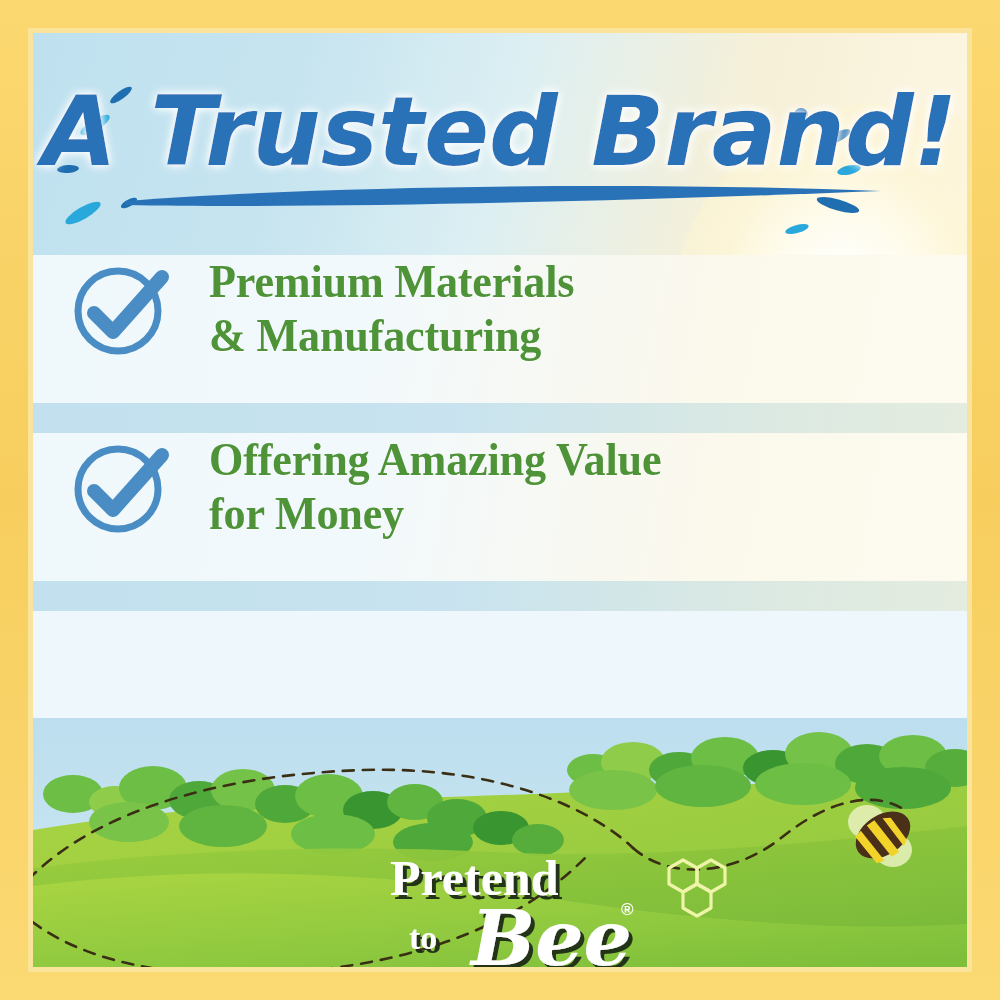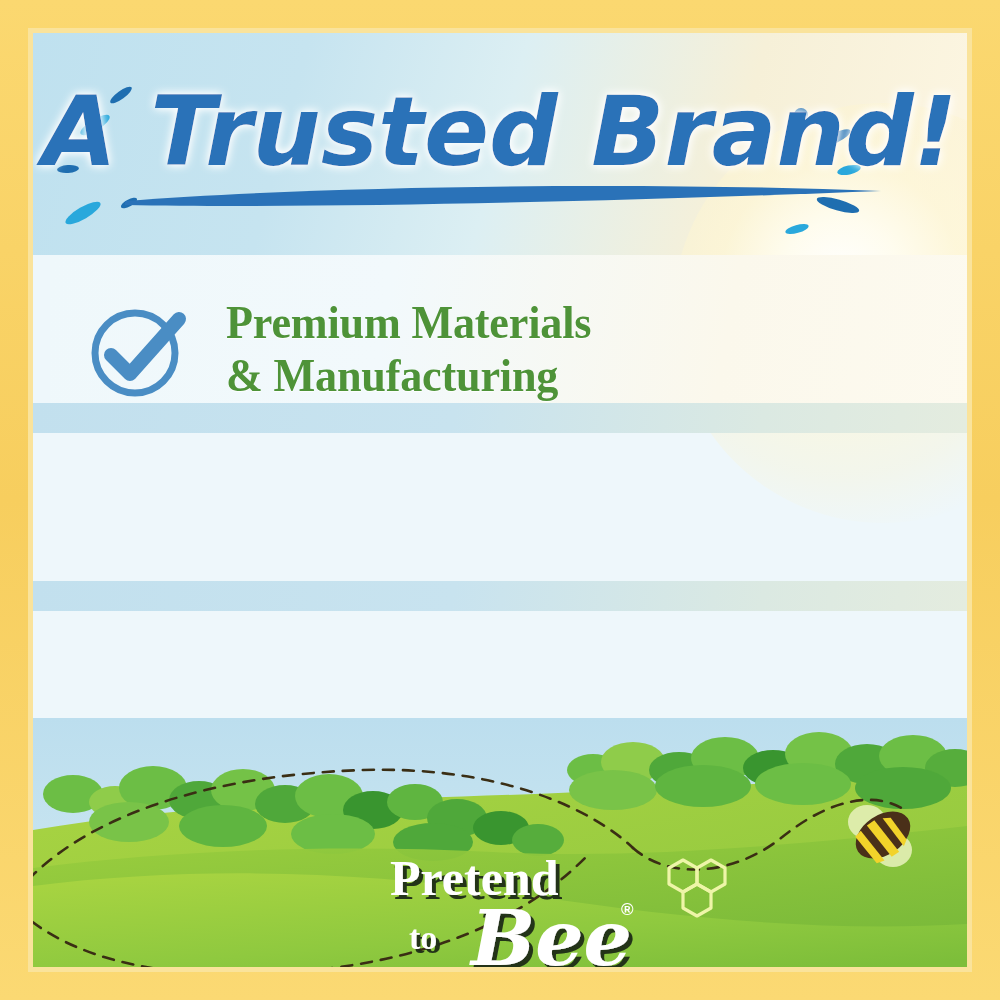--- a/index.html
+++ b/index.html
@@ -81,24 +81,24 @@
   
   .rows {
     position: absolute;
     left: 0;
     top: 222px;
     width: 100%;
     height: 463px;
   }
   .row {
     position: absolute;
-    left: 17px;
+    left: 0;
     width: 100%;
     display: flex;
-    align-items: flex-end;
+    align-items: flex-start;
     background:
       linear-gradient(100deg, #eff8fb 0%, #f2f9fc 36%, #fbf8ec 72%, #fdfaef 100%);
   }
   .row-1 { top: 0;   height: 148px; }
   .row-2 { top: 178px; height: 148px; }
   .row-3 { top: 356px; height: 148px; }
 
   .sep {
     position: absolute;
     left: 0;
@@ -209,20 +209,30 @@
         <div class="check-cell">
           <svg width="106" height="106" viewBox="0 0 106 106">
             <circle cx="50" cy="56" r="40" fill="none" stroke="#4a8dc4" stroke-width="7"></circle>
             <path d="M26,58 L45,77 L94,22" fill="none" stroke="#4a8dc4" stroke-width="14" stroke-linecap="round" stroke-linejoin="round"></path>
           </svg>
         </div>
         <div class="row-text">Premium Materials
 &amp; Manufacturing</div>
       </div>
 
+      <div class="row row-2">
+        <div class="check-cell">
+          <svg width="106" height="106" viewBox="0 0 106 106">
+            <circle cx="50" cy="56" r="40" fill="none" stroke="#4a8dc4" stroke-width="7"></circle>
+            <path d="M26,58 L45,77 L94,22" fill="none" stroke="#4a8dc4" stroke-width="14" stroke-linecap="round" stroke-linejoin="round"></path>
+          </svg>
+        </div>
+        <div class="row-text">Offering Amazing Value
+for Money</div>
+      </div>
 
     </div>
 
     <div class="landscape">
       <svg width="934" height="249" viewBox="0 0 934 249">
         <defs>
           <linearGradient id="skyG" x1="0" y1="0" x2="0" y2="1">
             <stop offset="0%" stop-color="#bcdeee"></stop>
             <stop offset="100%" stop-color="#cfe9f2"></stop>
           </linearGradient>

